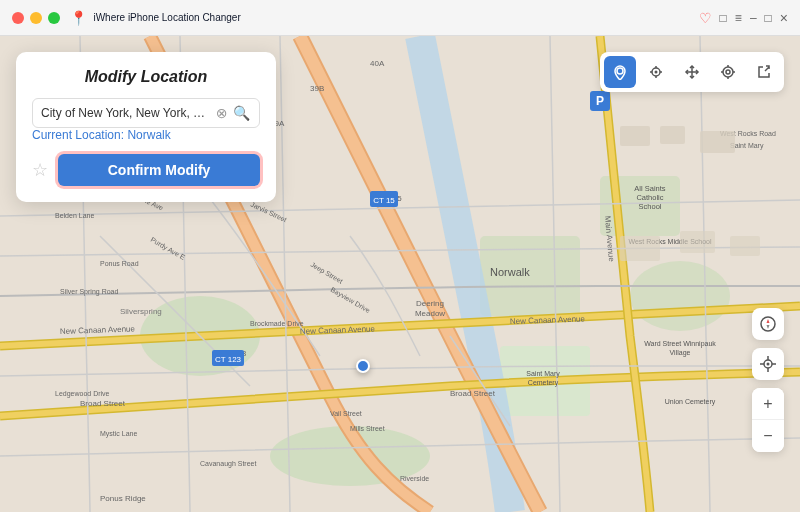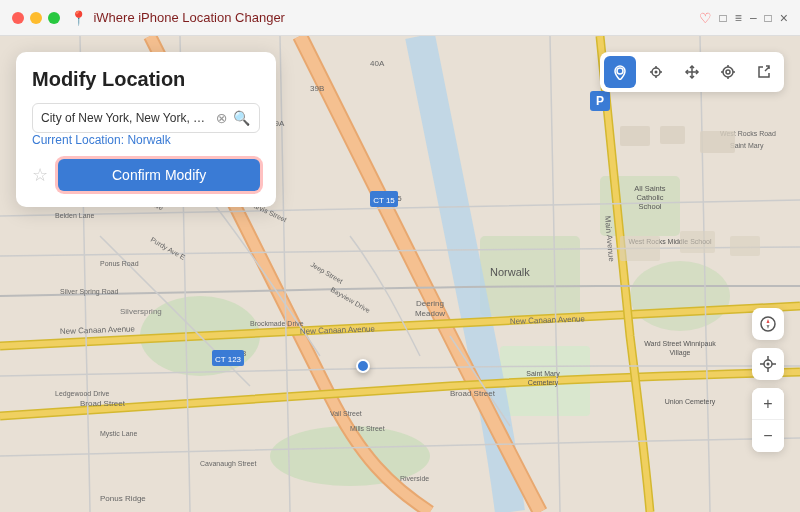--- a/index.html
+++ b/index.html
@@ -24,22 +24,22 @@
     .title-bar-btn {
       width: 12px; height: 12px;
       border-radius: 50%;
       border: none;
       cursor: pointer;
     }
     .btn-close { background: #ff5f57; }
     .btn-min { background: #febc2e; }
     .btn-max { background: #28c840; }
     .title-bar-title {
-      font-size: 13px;
-      color: #7f1d1d;
+      font-size: 10px;
+      color: #0f172a;
       flex: 1;
     }
     .title-bar-right {
       display: flex;
       gap: 8px;
       align-items: center;
     }
 
     
     .map-container {
@@ -63,25 +63,26 @@
       top: 16px;
       left: 16px;
       width: 260px;
       background: white;
       border-radius: 10px;
       box-shadow: 0 4px 20px rgba(0,0,0,0.15);
       padding: 16px;
       z-index: 50;
     }
     .panel-title {
-      font-size: 20px;
+      font-size: 16px;
       font-weight: 700;
       color: #222;
-      text-align: left;
+      text-align: center;
       margin-bottom: 12px;
+      font-style: italic;
     }
     .search-box {
       display: flex;
       align-items: center;
       border: 1px solid #ddd;
       border-radius: 6px;
       padding: 6px 8px;
       gap: 6px;
       background: white;
     }
@@ -124,21 +125,21 @@
       border: none;
     }
     .confirm-btn {
       flex: 1;
       background: #3a7bd5;
       color: white;
       border: none;
       border-radius: 6px;
       padding: 8px 16px;
       font-size: 14px;
-      font-weight: 400;
+      font-weight: 700;
       cursor: pointer;
       box-shadow: 0 0 0 3px rgba(255,50,50,0.3);
     }
 
     
     .map-toolbar {
       position: absolute;
       top: 16px;
       right: 16px;
       display: flex;

